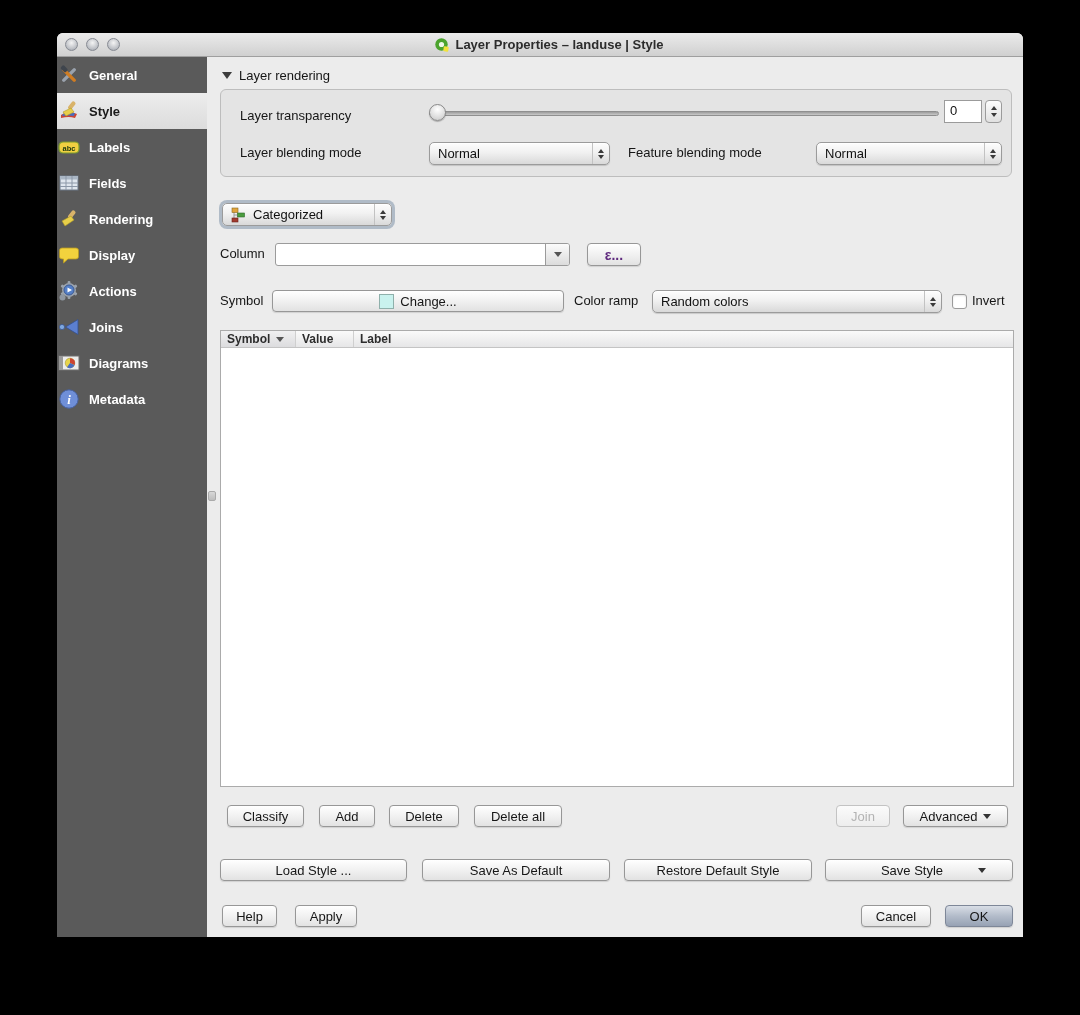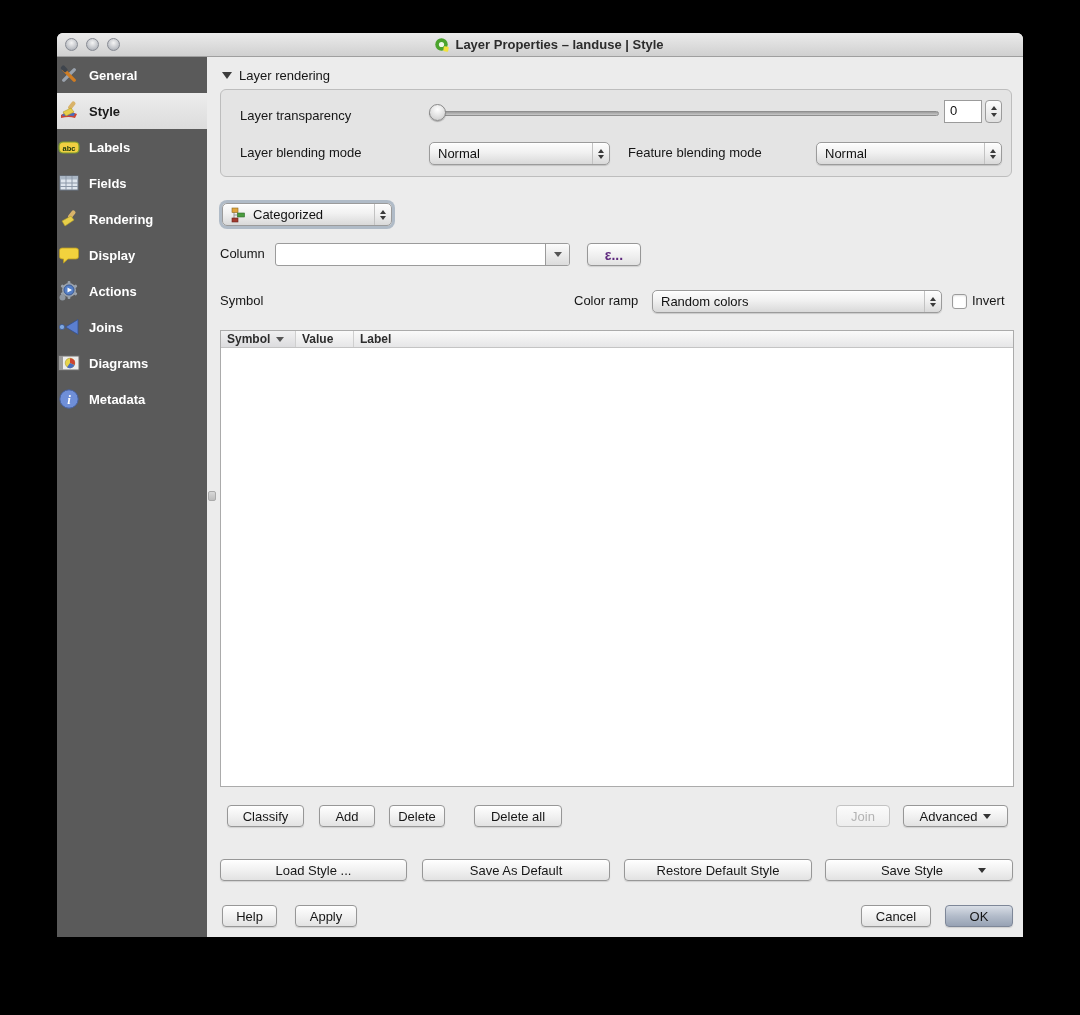--- a/index.html
+++ b/index.html
@@ -334,20 +334,24 @@
         <span class="field"></span>
         <span class="arrow-btn">
             <i class="tri-dn"></i>
           </span>
       </div>
       <div class="btn" style="left:380px; top:186px; width:54px; height:23px;">
         <span class="eps">ε...</span>
       </div>
 
       <span class="lab" style="left:13px; top:233px;">Symbol</span>
+      <div class="btn" style="left:65px; top:233px; width:292px;">
+        <span class="swatch" style="background:#c9f2ee;"></span>
+        <span>Change...</span>
+      </div>
       <span class="lab" style="left:367px; top:233px;">Color ramp</span>
       <div class="mac-select" style="left:445px; top:233px; width:290px;">
         <span>Random colors</span>
         <span class="sel-arrows">
             <i class="tri-up"></i>
             <i class="tri-dn"></i>
           </span>
       </div>
       <div class="checkbox" style="left:745px; top:237px;"></div>
       <span class="lab" style="left:765px; top:233px;">Invert</span>
@@ -366,21 +370,21 @@
           </div>
         </div>
       </div>
 
       <div class="btn" style="left:20px;  top:748px; width:77px;">
           <span>Classify</span>
         </div>
       <div class="btn" style="left:112px; top:748px; width:56px;">
           <span>Add</span>
         </div>
-      <div class="btn" style="left:182px; top:748px; width:56px;">
+      <div class="btn" style="left:182px; top:748px; width:70px;">
           <span>Delete</span>
         </div>
       <div class="btn" style="left:267px; top:748px; width:88px;">
           <span>Delete all</span>
         </div>
       <div class="btn disabled" style="left:629px; top:748px; width:54px;">
           <span>Join</span>
         </div>
       <div class="btn" style="left:696px; top:748px; width:105px;">
         <span>Advanced</span>

